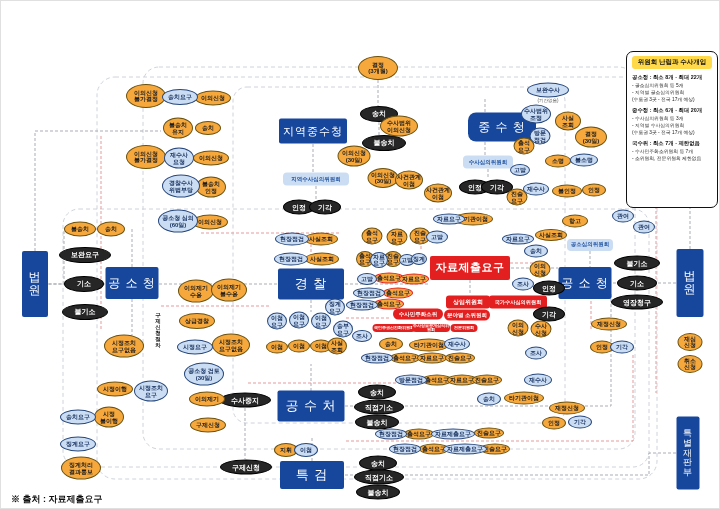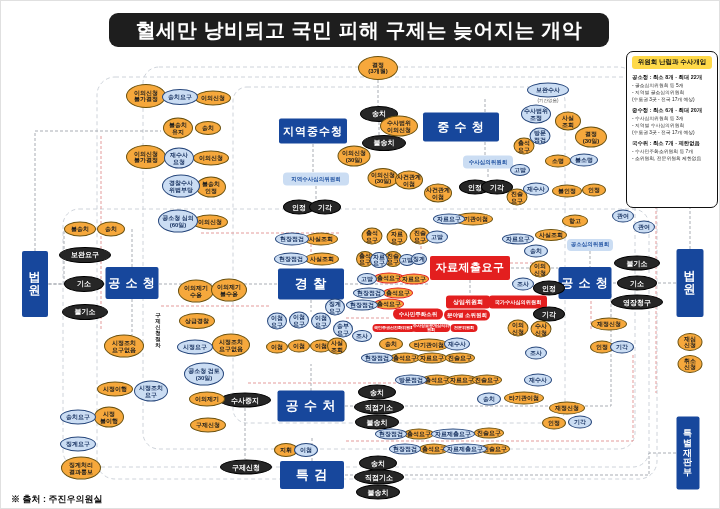--- a/index.html
+++ b/index.html
@@ -4,21 +4,21 @@
 <style>
   html,body{margin:0;padding:0;background:#f2f2f2;}
   .page{position:relative;width:720px;height:509px;background:#ffffff;overflow:hidden;
         font-family:"Liberation Sans", sans-serif;border:1px solid #e0e0e0;box-sizing:border-box;}
   .abs{position:absolute;transform:translate(-50%,-50%);display:flex;align-items:center;justify-content:center;
        text-align:center;white-space:pre-line;line-height:1.08;box-sizing:border-box;}
   
   .title-bar{position:absolute;left:108px;top:12px;width:500px;height:34px;background:#1e1e1e;border-radius:9px;
              color:#fff;font-size:20px;font-weight:800;display:flex;align-items:center;justify-content:center;letter-spacing:.5px;}
   
-  .bigblue{background:#17479c;color:#fff;font-weight:700;letter-spacing:1px;border-radius:2px;font-size:12px;}
+  .bigblue{background:#17479c;color:#fff;font-weight:400;letter-spacing:1px;border-radius:2px;font-size:12px;}
   .redmain{background:#e31f1f;color:#fff;font-weight:800;border-radius:2px;font-size:11px;letter-spacing:.5px;}
   .cmte{background:#cbddf3;color:#1c4fa0;font-weight:700;border-radius:4px;font-size:6.5px;}
   .redbox{background:#e31f1f;color:#fff;font-weight:700;border-radius:3px;font-size:6px;}
   .redcap{background:#e31f1f;color:#fff;font-weight:600;border-radius:8px;font-size:5.5px;}
   .redcap.small{font-size:4px;}
   .oval{border-radius:50%;font-weight:600;}
   .k{background:#262626;color:#fff;border:1px solid #000;font-size:7px;font-weight:700;}
   .o{background:#f6a83c;border:1px solid #6b5210;color:#1d1d1d;font-size:6px;}
   .b{background:#cbddf3;border:1px solid #27477c;color:#152f5e;font-size:6px;}
   .or{background:#f6a83c;border:1.3px solid #e02020;color:#1d1d1d;font-size:6px;}
@@ -78,21 +78,20 @@
       <path d="M345,440 H632 V352" class="ln-r"></path>
       <path d="M100,135 V328" class="ln-r"></path>
       <path d="M655,125 V392" class="ln-r"></path>
       <path d="M509,262 H546" class="ln-r"></path>
       <path d="M420,230 V248" class="ln-r"></path>
       <path d="M310,233 V252" class="ln-r"></path>
       <path d="M590,300 V328" class="ln-r"></path>
       <path d="M484,98 V111" class="ln-g"></path>
     </svg>
 
-  <div class="title-bar">혈세만 낭비되고 국민 피해 구제는 늦어지는 개악</div>
 
   <div class="legend">
     <div class="legend-title">위원회 난립과 수사개입</div>
     <div>
         <div class="legend-head">공소청 : 최소 8개 - 최대 22개</div>
         <div class="legend-line">- 공소심의위원회 등 5개</div>
         <div class="legend-line">- 지역별 공소심의위원회</div>
         <div class="legend-line">  (수도권 3곳 - 전국 17개 예상)</div>
         <div class="legend-head">중수청 : 최소 6개 - 최대 20개</div>
         <div class="legend-line">- 수사심의위원회 등 3개</div>
@@ -102,21 +101,21 @@
         <div class="legend-line">- 수사민주화소위원회 등 7개</div>
         <div class="legend-line">- 소위원회, 전문위원회 제한없음</div>
       </div>
   </div>
 
   <div>
       <div class="abs bigblue" style="left: 34px; top: 283px; width: 26px; height: 66px;">법
 원</div>
       <div class="abs bigblue" style="left: 131px; top: 282px; width: 53px; height: 32px;">공 소 청</div>
       <div class="abs bigblue" style="left: 312px; top: 130px; width: 68px; height: 25px; font-size: 11px;">지역중수청</div>
-      <div class="abs bigblue" style="left: 460px; top: 126px; width: 76px; height: 29px;">중 수 청</div>
+      <div class="abs bigblue" style="left: 501px; top: 126px; width: 68px; height: 29px; border-radius: 8px;">중 수 청</div>
       <div class="abs bigblue" style="left: 310px; top: 283px; width: 66px; height: 31px; font-size: 13px;">경 찰</div>
       <div class="abs bigblue" style="left: 584px; top: 282px; width: 53px; height: 32px;">공 소 청</div>
       <div class="abs bigblue" style="left: 689px; top: 282px; width: 27px; height: 68px;">법
 원</div>
       <div class="abs bigblue" style="left: 310px; top: 405px; width: 67px; height: 31px; font-size: 13px;">공 수 처</div>
       <div class="abs bigblue" style="left: 311px; top: 474px; width: 64px; height: 28px; font-size: 13px;">특 검</div>
       <div class="abs bigblue" style="left: 687px; top: 452px; width: 23px; height: 73px; font-size: 9px;">특
 별
 재
 판
@@ -323,14 +322,14 @@
       <div class="abs oval b" style="left: 361px; top: 335px; width: 20px; height: 12px;">조사</div>
       <div class="abs vlabel" style="left: 157px; top: 330px; width: 12px; height: 62px;">구
 제
 신
 청
 절
 차</div>
       <div class="abs note" style="left: 547px; top: 100px; width: 40px; height: 8px;">(기간없음)</div>
     </div>
 
-  <div class="source">※ 출처 : 주진우의원실</div>
+  <div class="source">※ 출처 : 자료제출요구</div>
 </div>
 
 </body></html>

